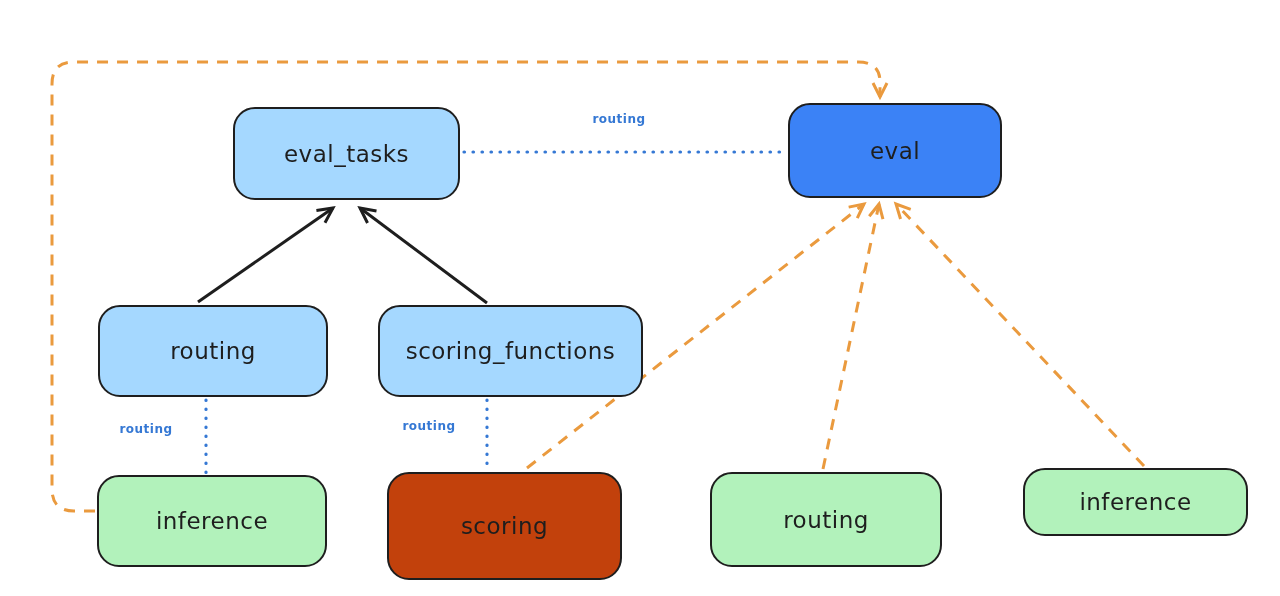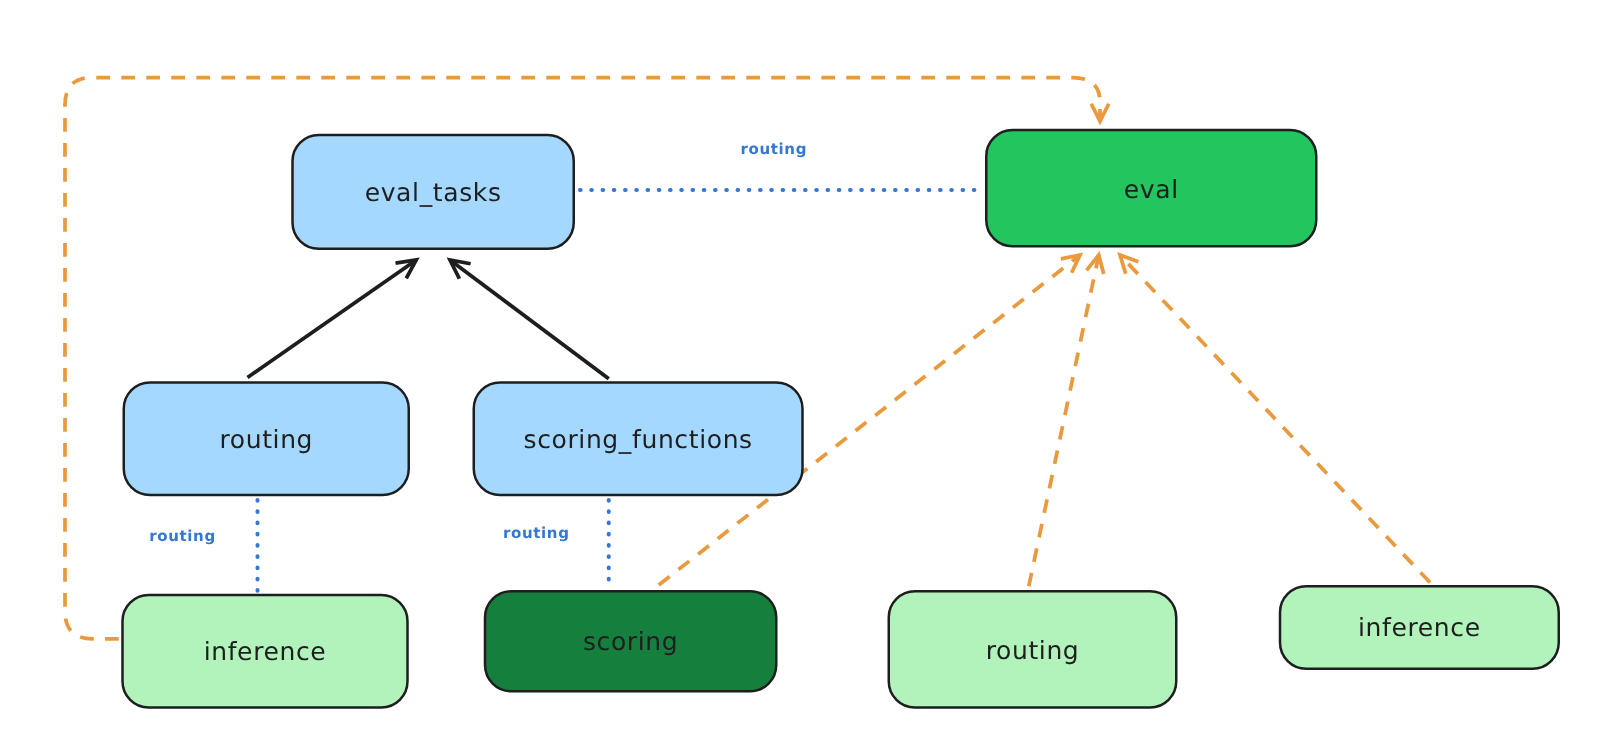--- a/index.html
+++ b/index.html
@@ -26,21 +26,21 @@
   .edge.dashed { stroke-width: 3; stroke-dasharray: 11 9; stroke-linecap: butt; }
 
   .node {
     position: absolute;
     box-sizing: border-box;
     border: 2.5px solid #1e1e1e;
     border-radius: 22px;
     display: flex;
     align-items: center;
     justify-content: center;
-    font-size: 20px;
+    font-size: 23px;
     letter-spacing: 0.5px;
     color: #1e1e1e;
   }
   .node span { white-space: nowrap; }
 
   .edge-label {
     position: absolute;
     font-size: 12px;
     font-weight: 600;
     letter-spacing: 0.5px;
@@ -73,37 +73,37 @@
     <path class="edge dashed" d="M 95 511 L 74 511 Q 52 511 52 489 L 52 84 Q 52 62 74 62 L 858 62 Q 880 62 880 82 L 880 97" marker-end="url(#ah-orange)" stroke="#ea9a3e"></path>
     <path class="edge dashed" d="M 527 468 L 864 204" marker-end="url(#ah-orange)" stroke="#ea9a3e"></path>
     <path class="edge dashed" d="M 823 469 L 879 204" marker-end="url(#ah-orange)" stroke="#ea9a3e"></path>
     <path class="edge dashed" d="M 1144 466 L 896 204" marker-end="url(#ah-orange)" stroke="#ea9a3e"></path>
   </svg>
 
   <div class="node" style="left: 233px; top: 107px; width: 227px; height: 93px; background: rgb(165, 216, 255); border-color: rgb(30, 30, 30);">
     <span>eval_tasks</span>
   </div>
 
-  <div class="node" style="left: 788px; top: 103px; width: 266px; height: 95px; background: #22c55e; border-color: rgb(30, 30, 30);">
+  <div class="node" style="left: 788px; top: 103px; width: 214px; height: 95px; background: #3b82f6; border-color: rgb(30, 30, 30);">
     <span>eval</span>
   </div>
 
   <div class="node" style="left: 98px; top: 305px; width: 230px; height: 92px; background: rgb(165, 216, 255); border-color: rgb(30, 30, 30);">
     <span>routing</span>
   </div>
 
   <div class="node" style="left: 378px; top: 305px; width: 265px; height: 92px; background: rgb(165, 216, 255); border-color: rgb(30, 30, 30);">
     <span>scoring_functions</span>
   </div>
 
   <div class="node" style="left: 97px; top: 475px; width: 230px; height: 92px; background: rgb(178, 242, 187); border-color: rgb(30, 30, 30);">
     <span>inference</span>
   </div>
 
-  <div class="node" style="left: 387px; top: 472px; width: 235px; height: 82px; background: #15803d; border-color: rgb(30, 30, 30);">
+  <div class="node" style="left: 387px; top: 472px; width: 235px; height: 108px; background: #c2410c; border-color: rgb(30, 30, 30);">
     <span>scoring</span>
   </div>
 
   <div class="node" style="left: 710px; top: 472px; width: 232px; height: 95px; background: rgb(178, 242, 187); border-color: rgb(30, 30, 30);">
     <span>routing</span>
   </div>
 
   <div class="node" style="left: 1023px; top: 468px; width: 225px; height: 68px; background: rgb(178, 242, 187); border-color: rgb(30, 30, 30);">
     <span>inference</span>
   </div>

